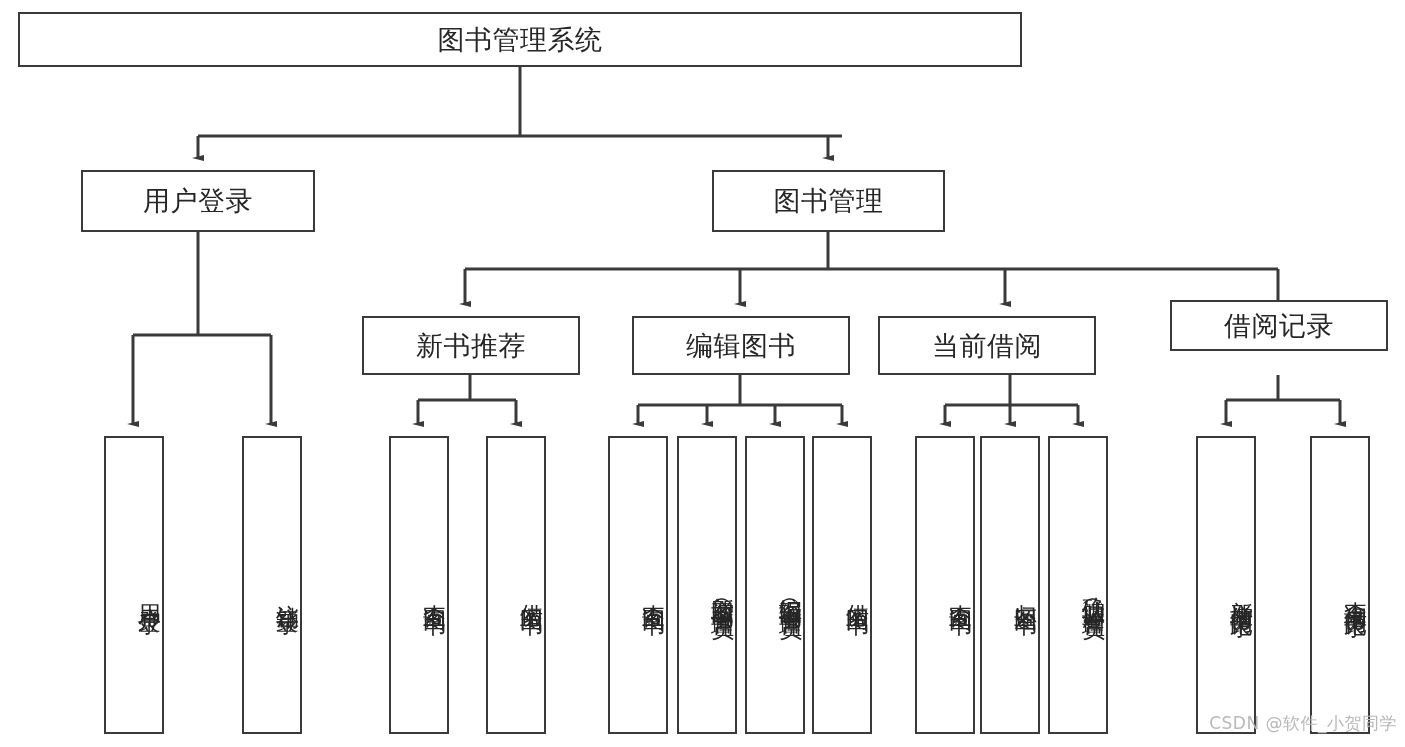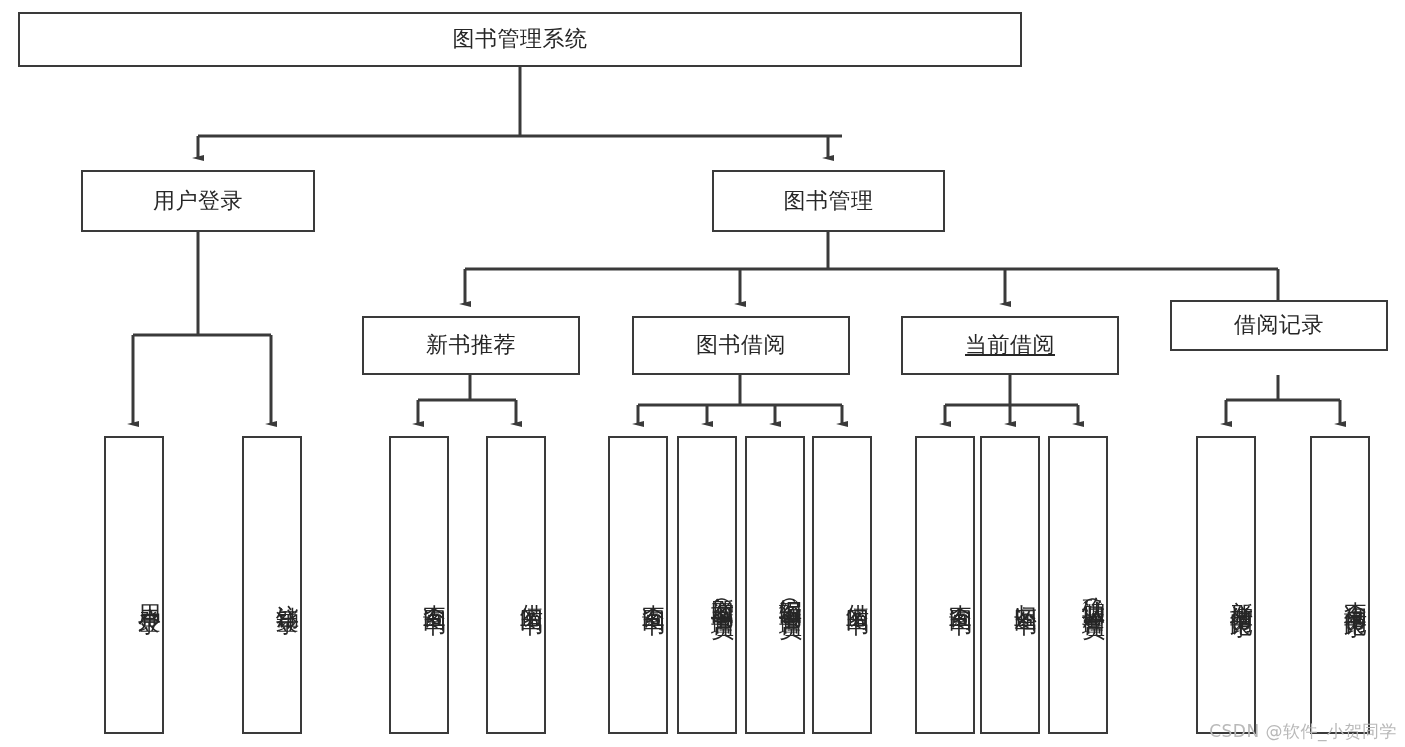--- a/index.html
+++ b/index.html
@@ -27,42 +27,42 @@
     position: absolute;
     box-sizing: border-box;
     border: 2.5px solid #3a3a3a;
     background: #ffffff;
     display: flex;
     align-items: center;
     justify-content: center;
     color: #262626;
   }
   .node.horiz {
-    font-size: 22px;
+    font-size: 27px;
     letter-spacing: 0.5px;
     line-height: 1.1;
   }
   .node.vert {
     writing-mode: vertical-rl;
     text-orientation: upright;
     font-size: 23px;
     letter-spacing: 3px;
     padding-top: 14px;
     align-items: flex-start;
     justify-content: center;
     line-height: 1.05;
   }
   .node .label {
     display: block;
     white-space: nowrap;
   }
   .watermark {
     position: absolute;
     right: 8px;
-    bottom: 4px;
+    bottom: 12px;
     font-size: 17px;
     color: #b9b9b9;
     letter-spacing: 0.5px;
     white-space: nowrap;
     font-family: "DejaVu Sans", "Liberation Sans", sans-serif;
   }
 </style>
 </head>
 <body>
 
@@ -126,23 +126,23 @@
     <span class="label">用户登录</span>
   </div>
   <div class="node horiz" style="left:712px; top:170px; width:233px; height:62px;justify-content:center;">
     <span class="label">图书管理</span>
   </div>
 
   <div class="node horiz" style="left:362px; top:316px; width:218px; height:59px;text-align:center;">
     <span class="label">新书推荐</span>
   </div>
   <div class="node horiz" style="left:632px; top:316px; width:218px; height:59px;">
-    <span class="label">图书借阅</span>
+    <span class="label">编辑图书</span>
   </div>
-  <div class="node horiz" style="left:901px; top:316px; width:218px; height:59px;text-decoration:underline;">
+  <div class="node horiz" style="left:878px; top:316px; width:218px; height:59px;">
     <span class="label">当前借阅</span>
   </div>
   <div class="node horiz" style="left:1170px; top:300px; width:218px; height:51px;">
     <span class="label">借阅记录</span>
   </div>
 
   <div class="node vert" style="left:104px; top:436px; width:60px; height:298px;">
     <span class="label">用户登录</span>
   </div>
   <div class="node vert" style="left:242px; top:436px; width:60px; height:298px;">

